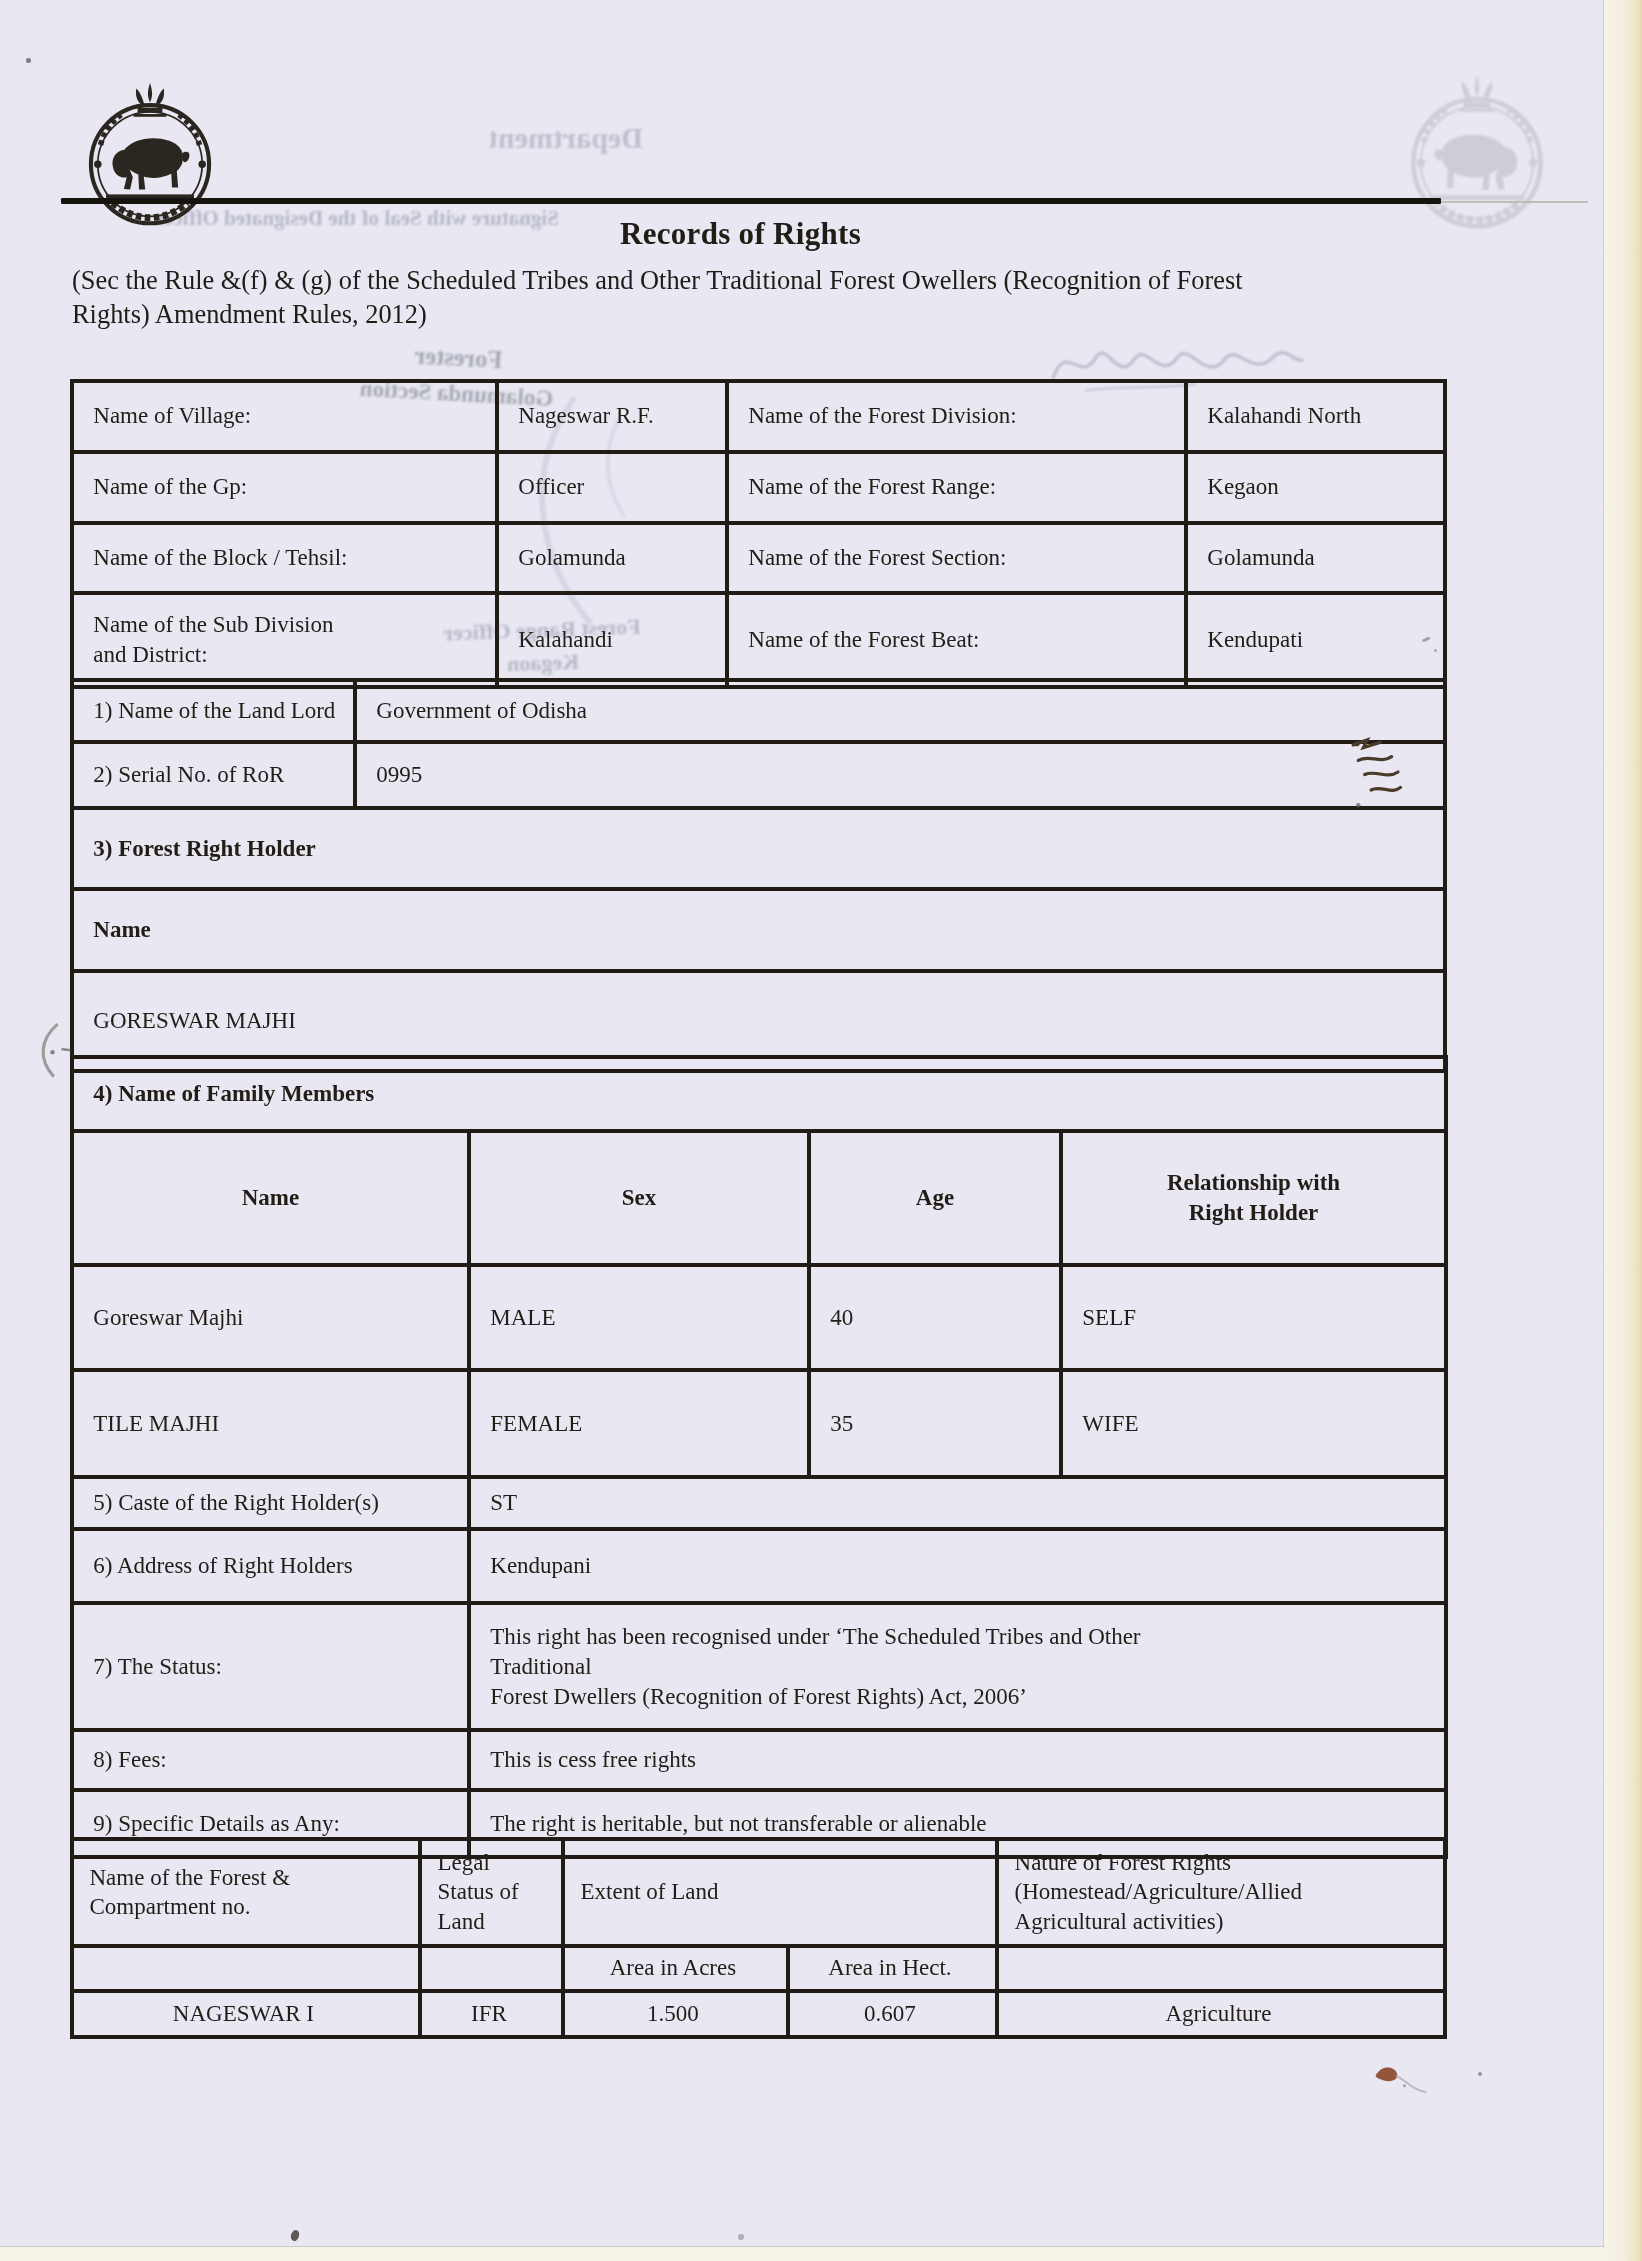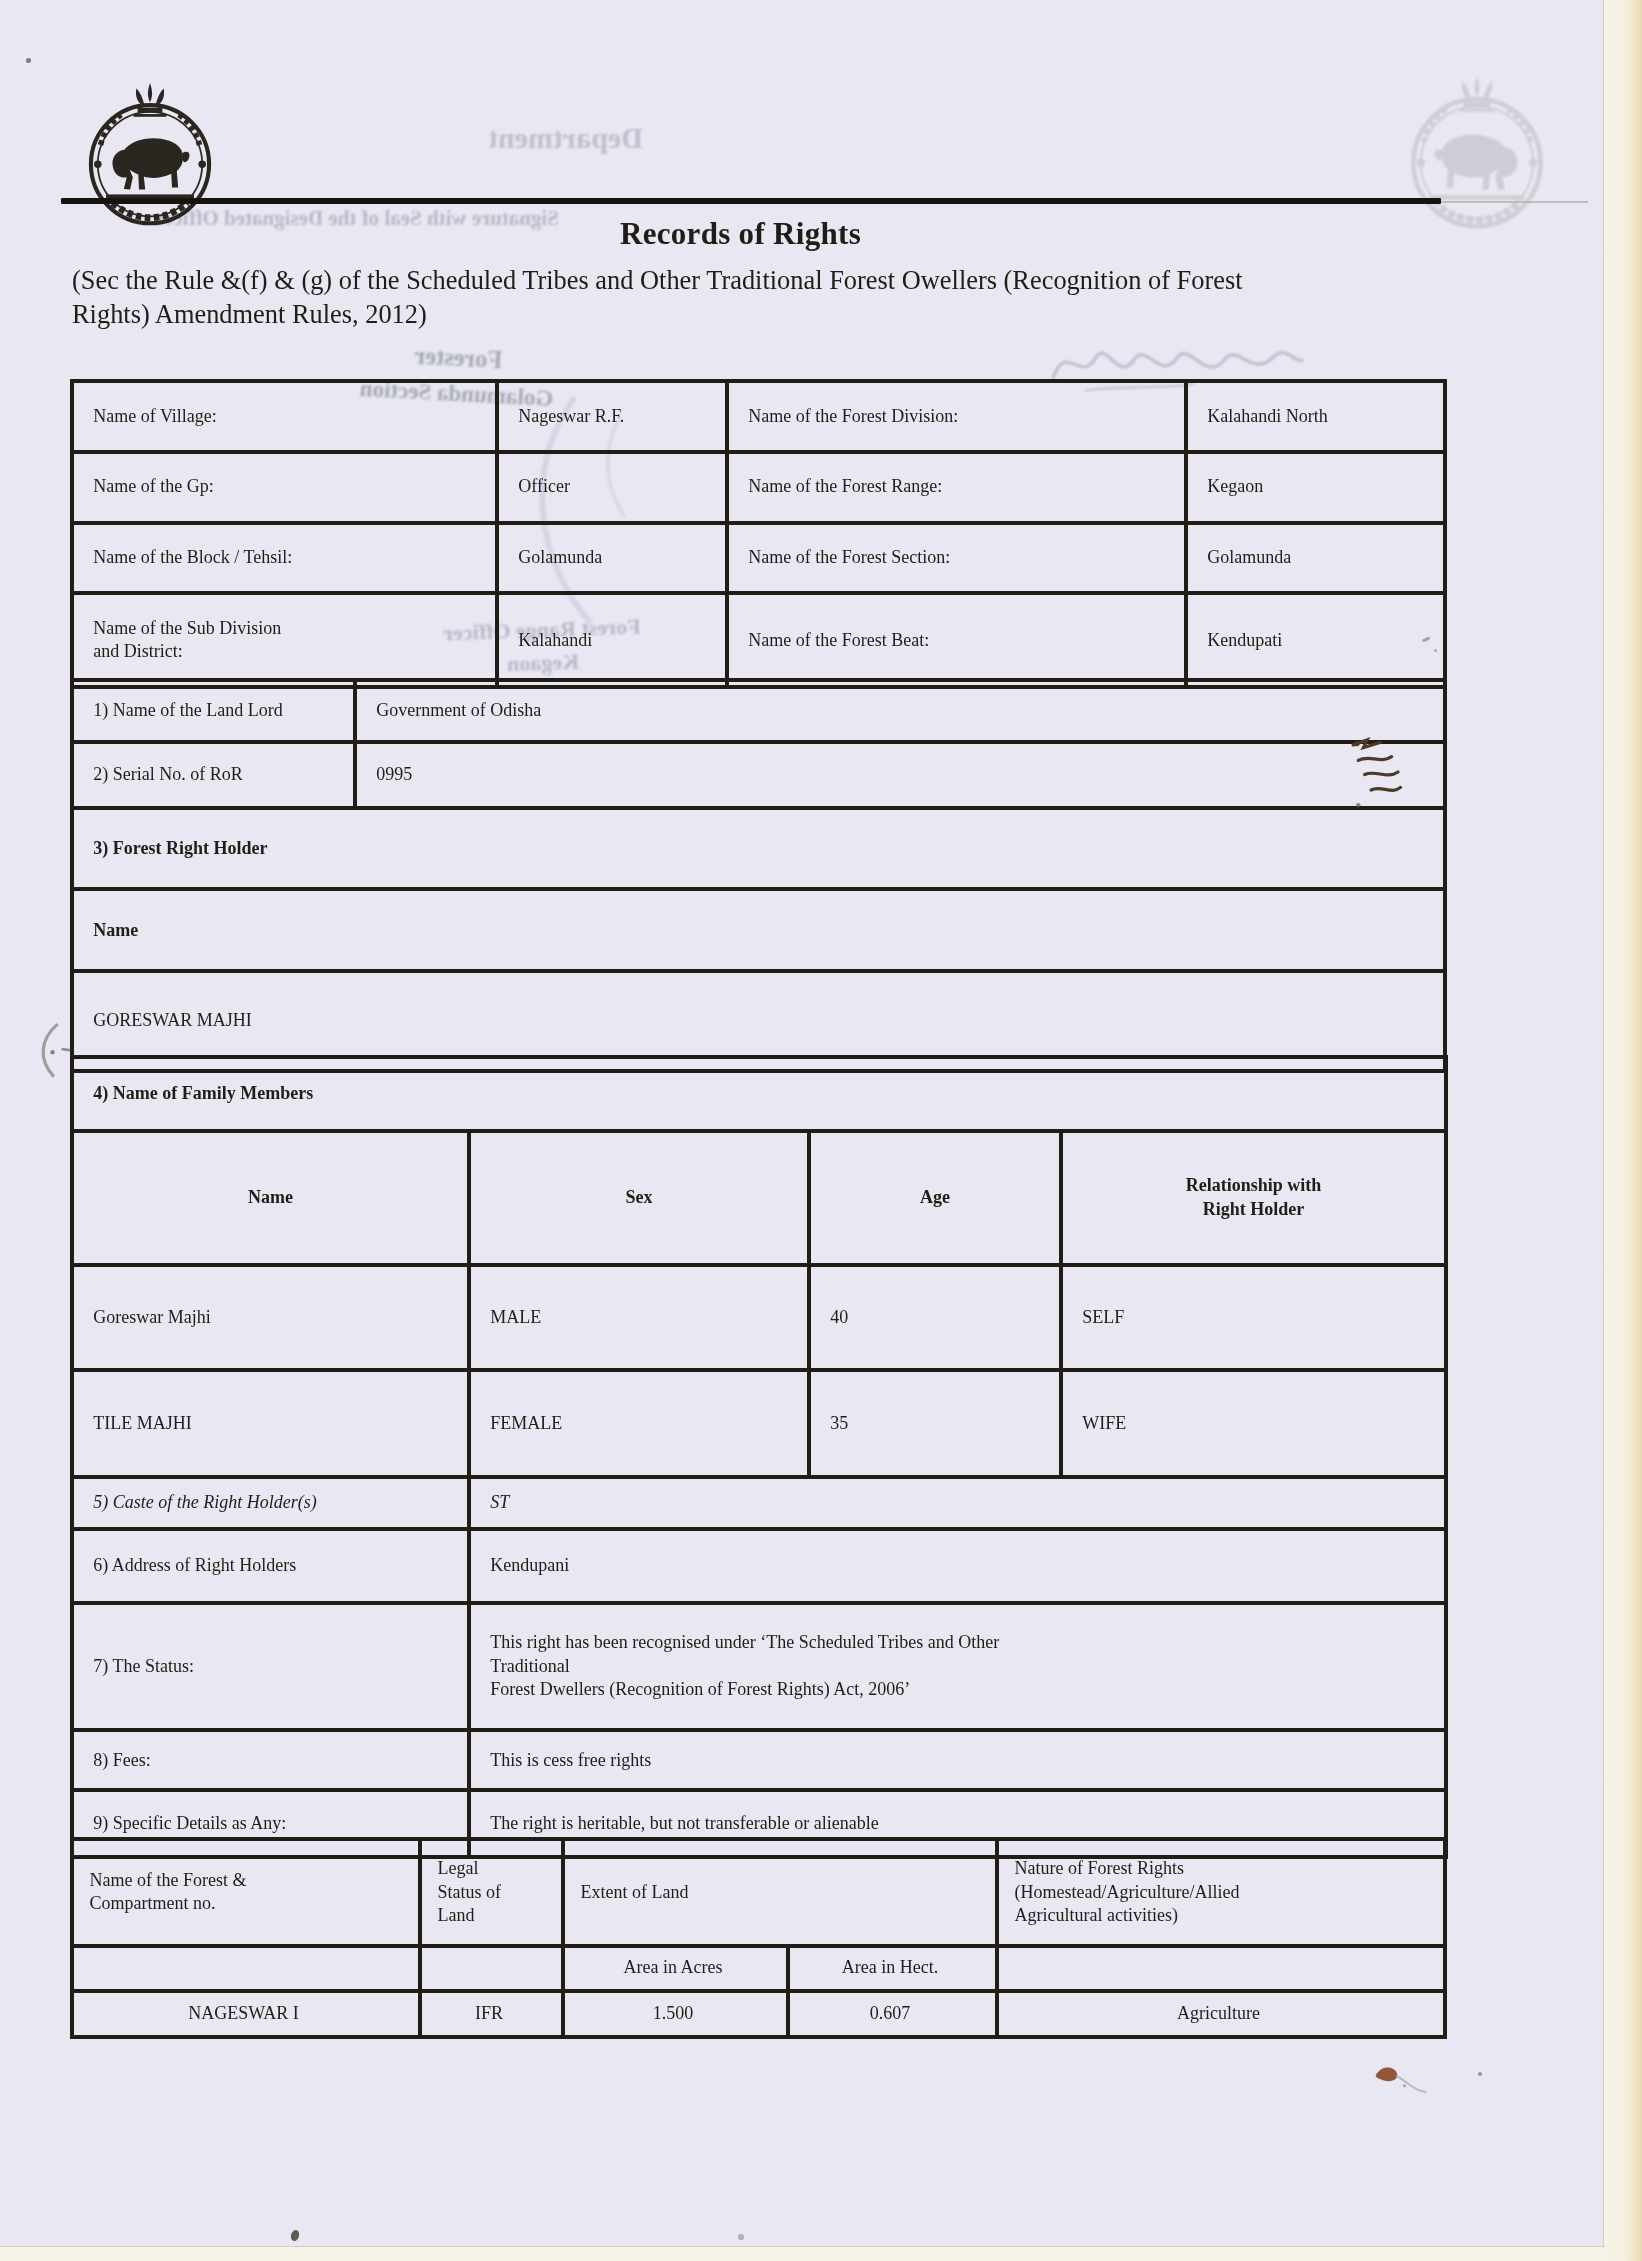--- a/index.html
+++ b/index.html
@@ -32,21 +32,21 @@
   
   .ghost { position:absolute; font-weight:bold; color:#a6a8ba; opacity:.85; filter:blur(0.9px); }
   .mirror { transform:scaleX(-1); }
   .ghost-dept { left:490px; top:121px; width:153px; height:36px; overflow:hidden; font-size:30px; color:#b8b9c7; }
   .ghost-sign { left:108px; top:206px; width:451px; font-size:21px; color:#aeafc0; }
   .ghost-forester { left:348px; top:340px; width:219px; text-align:center; font-size:24.5px; color:#999ea8; transform:scaleX(-1) rotate(-3deg); line-height:1.5; }
   .ghost-forester .l2 { font-size:23px; }
   .ghost-range { left:430px; top:613px; width:225px; text-align:center; font-size:22px; color:#abacbe; transform:scaleX(-1) rotate(2deg); line-height:1.5; opacity:.8; }
 
   
-  table.doc { position:absolute; border-collapse:collapse; table-layout:fixed; font-size:18px; color:#221d17; background:transparent; }
+  table.doc { position:absolute; border-collapse:collapse; table-layout:fixed; font-size:23px; color:#221d17; background:transparent; }
   table.doc td { border:4.5px solid #211c15; padding:3.9px 10.3px 3.9px 19.3px; vertical-align:middle; white-space:pre-line; line-height:1.3; }
   td.b { font-weight:bold; }
   td.c { text-align:center; padding-left:6.4px; padding-right:6.4px; }
   td.pad-lg { padding-left:32px; }
 
   #village-table { left:70px; top:379px; width:1373px; }
   #village-table td { height:59px; }
   #village-table tr:last-child td { height:82px; }
 
   #holder-table { left:70px; top:678px; width:1373px; }
@@ -54,21 +54,21 @@
   #holder-table tr:nth-child(2) td { height:54px; }
   #holder-table tr:nth-child(3) td { height:70px; }
   #holder-table tr:nth-child(4) td { height:70px; }
   #holder-table tr:nth-child(5) td { height:88px; }
 
   #family-table { left:70px; top:1055px; width:1373px; }
   #family-table tr:nth-child(1) td { height:62px; }
   #family-table tr:nth-child(2) td { height:122px; }
   #family-table tr:nth-child(3) td { height:94px; }
   #family-table tr:nth-child(4) td { height:95px; }
-  #family-table tr:nth-child(5) td { height:40px;font-style:italic; }
+  #family-table tr:nth-child(5) td { height:40px; }
   #family-table tr:nth-child(6) td { height:62px; }
   #family-table tr:nth-child(7) td { height:116px; }
   #family-table tr:nth-child(8) td { height:48px; }
   #family-table tr:nth-child(9) td { height:55px; }
   #family-table td.hd { text-align:center; font-weight:bold; padding-left:7.7px; padding-right:7.7px; }
 
   #land-table { left:70px; top:1837px; width:1373px; }
   #land-table tr:nth-child(1) td { height:95px; vertical-align:middle; }
   #land-table tr:nth-child(2) td { height:33px; }
   #land-table tr:nth-child(3) td { height:35px; }

